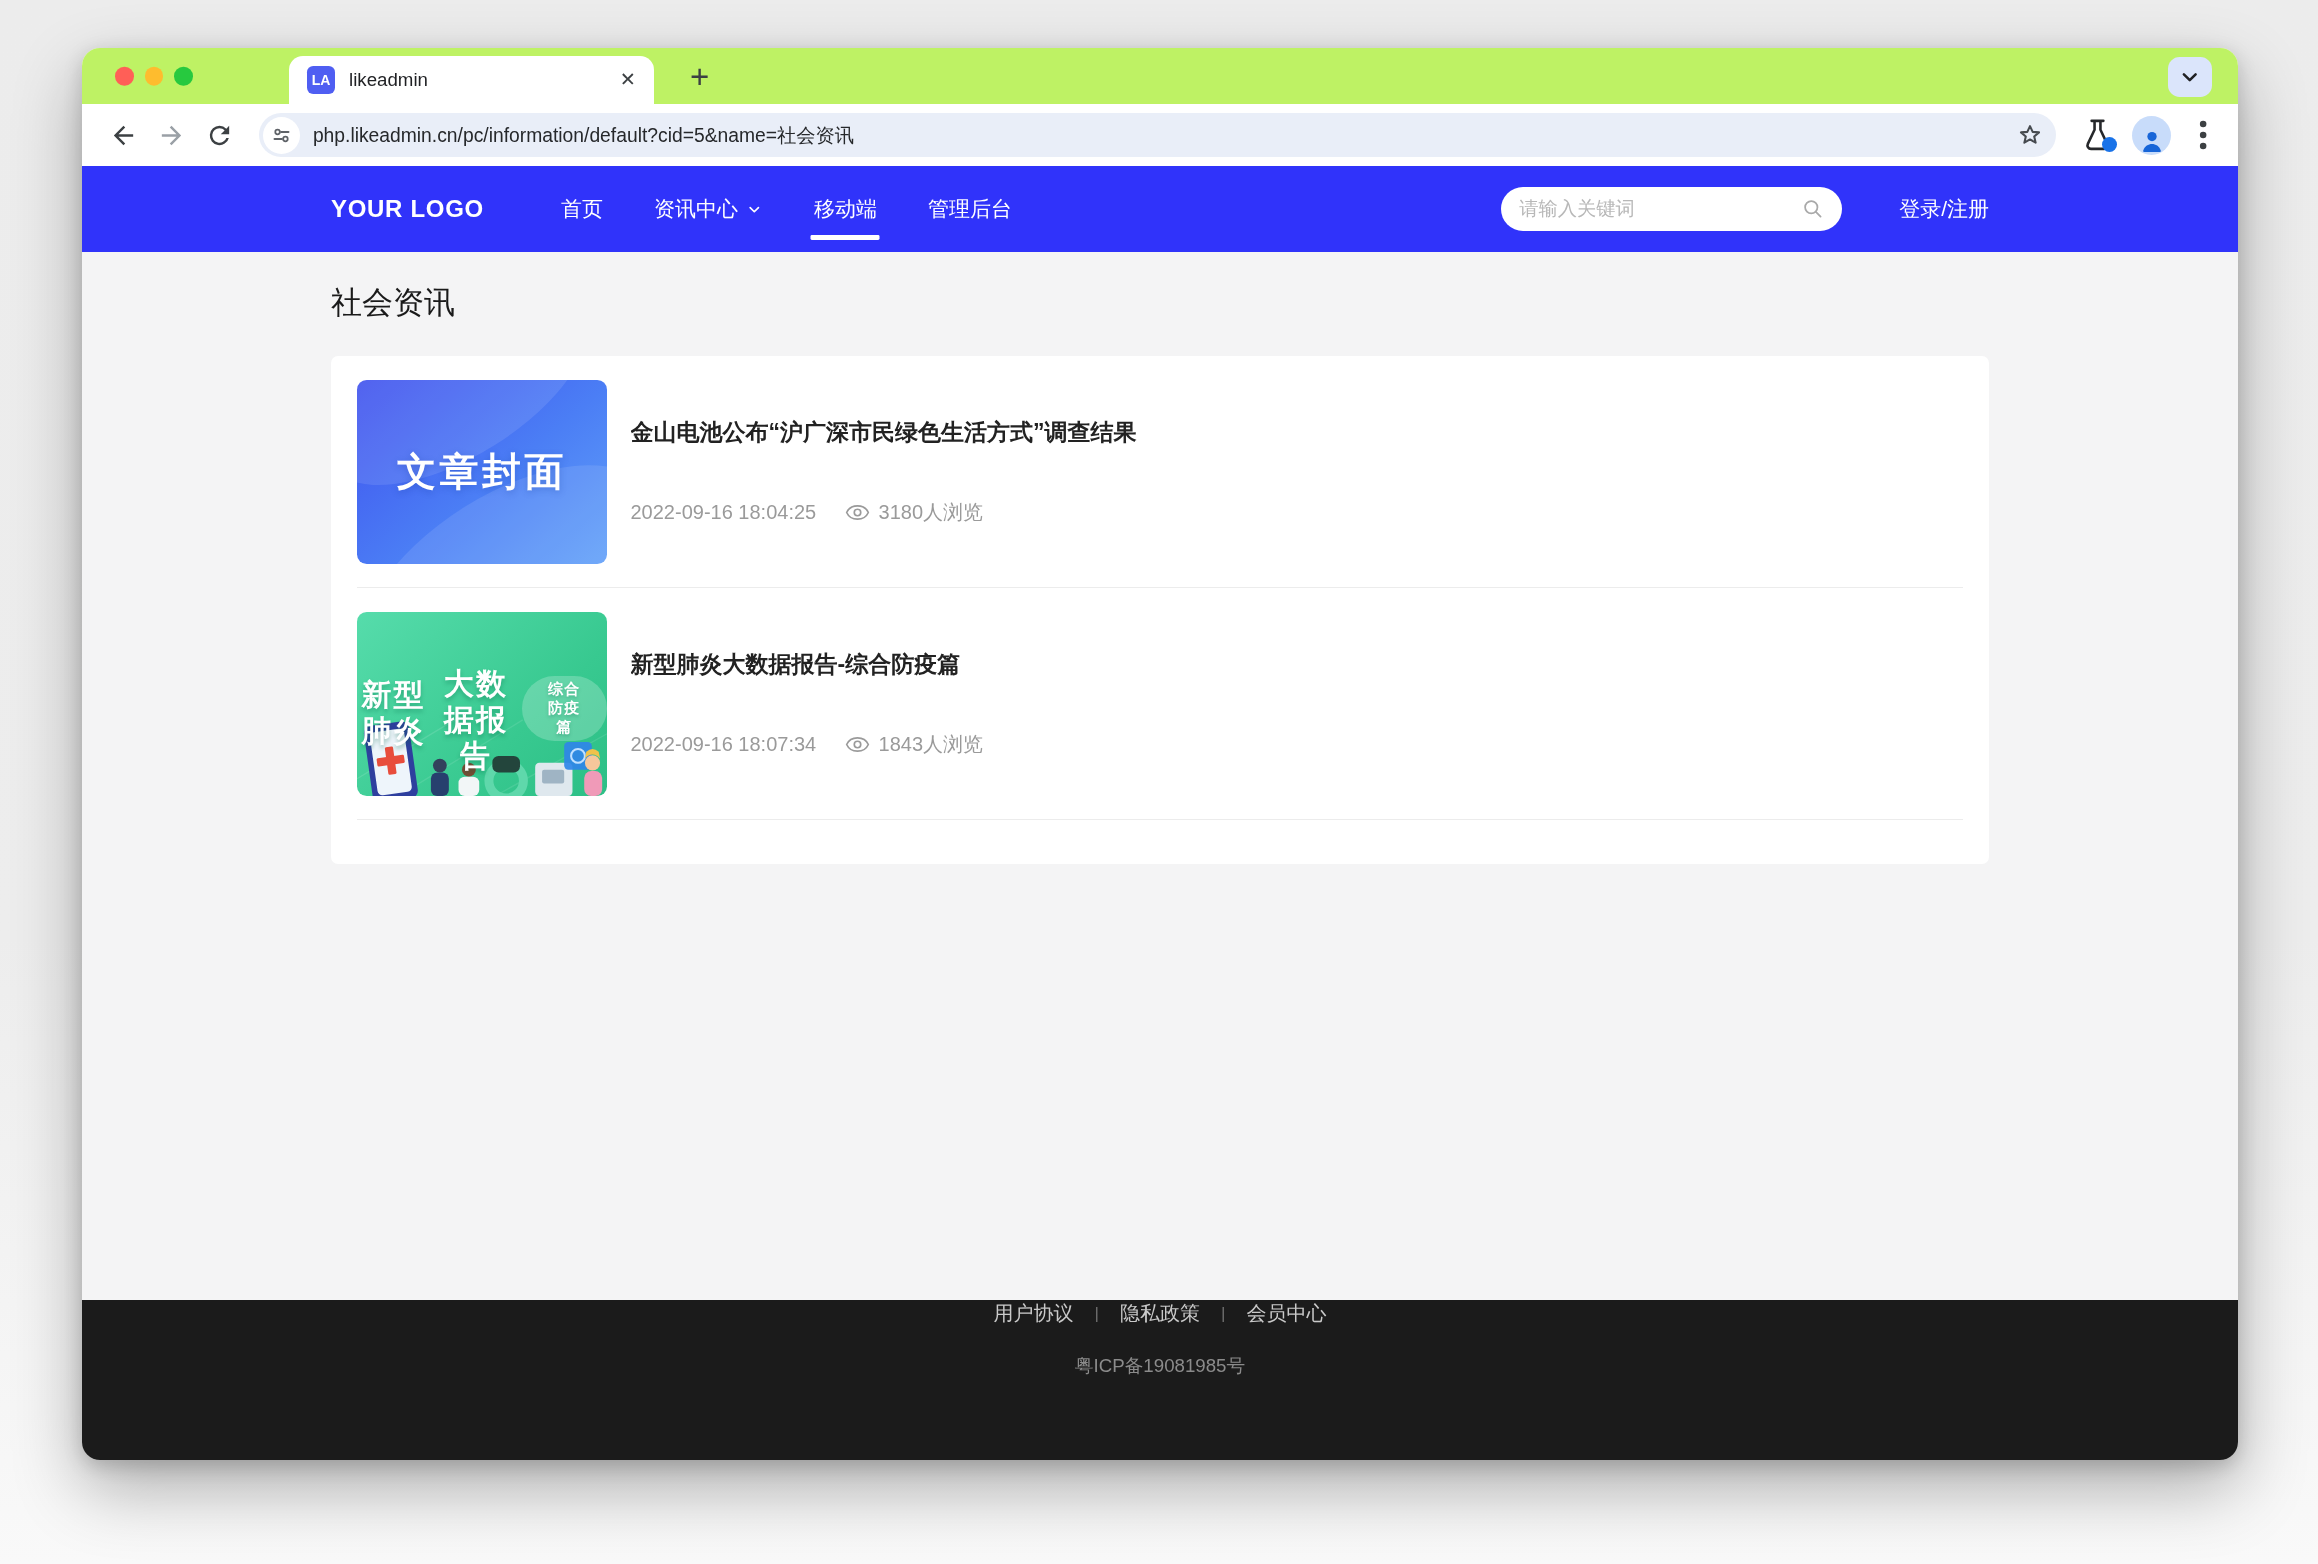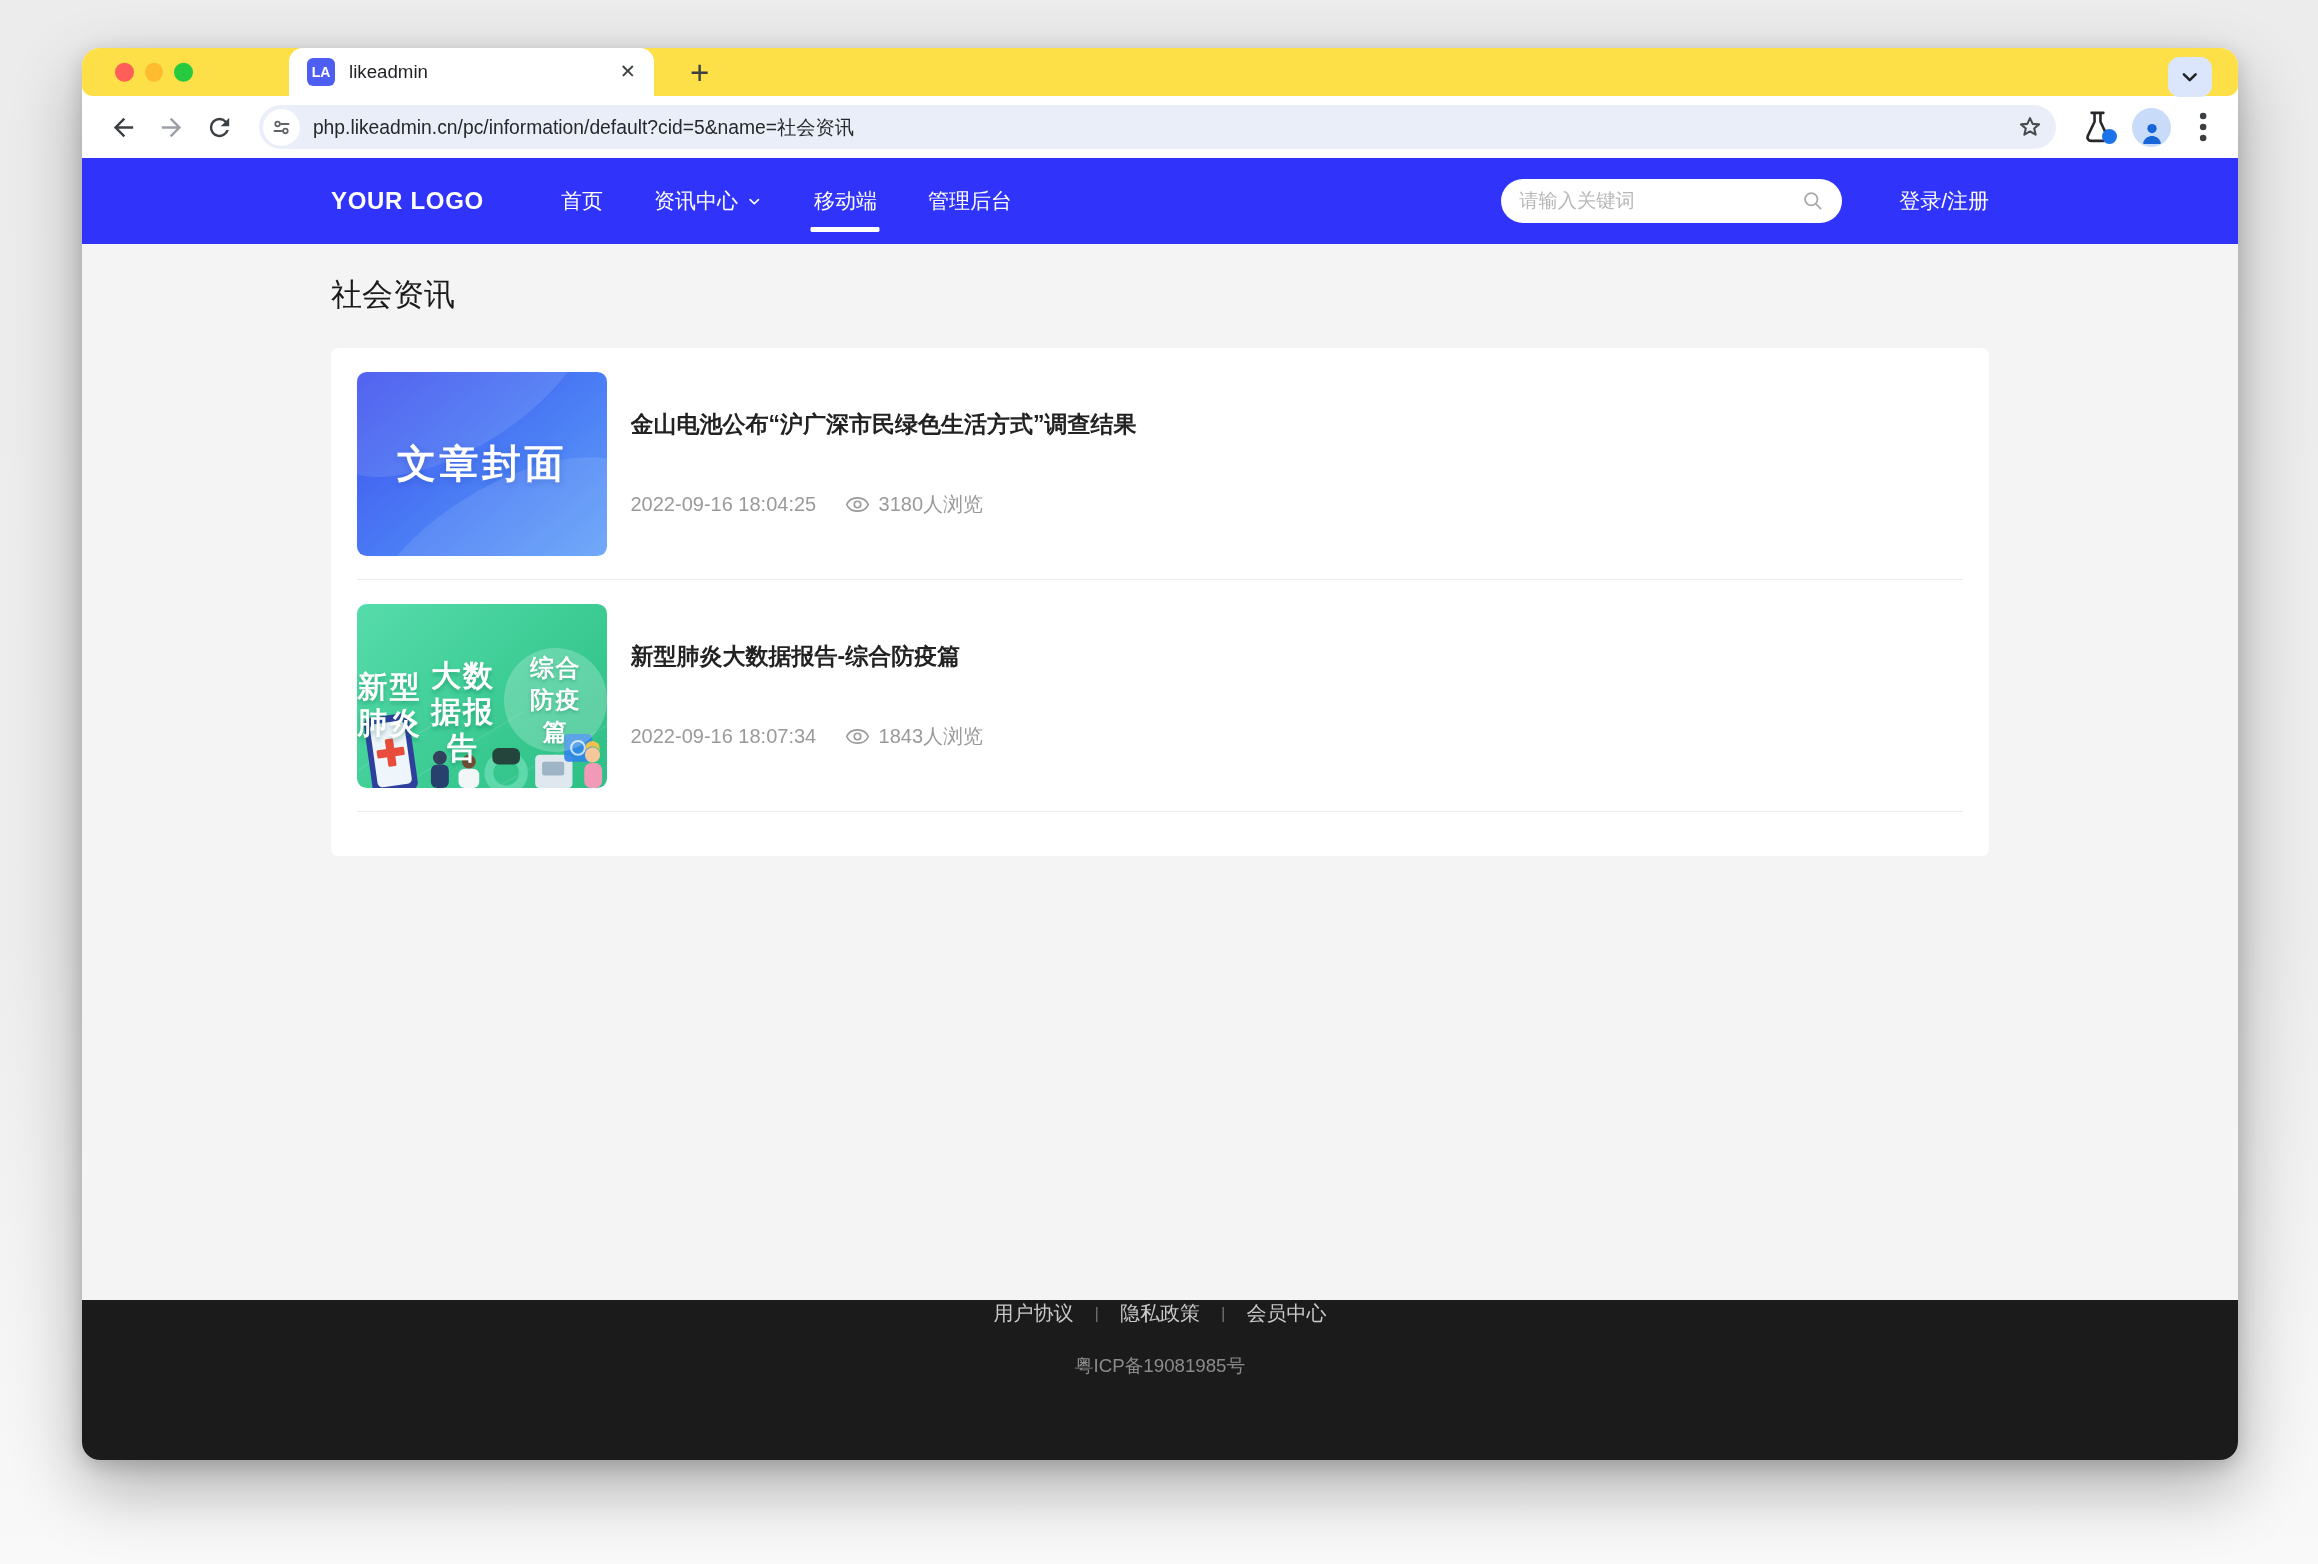--- a/index.html
+++ b/index.html
@@ -9,21 +9,21 @@
     background:linear-gradient(180deg,#ececec 0%,#ededed 60%,#f9f9f9 100%);
     position:relative; overflow:hidden;
   }
   .window {
     position:absolute; left:82px; top:48px; width:2156px; height:1412px;
     border-radius:18px; background:#fff; overflow:hidden;
     display:flex; flex-direction:column;
     box-shadow:0 28px 69px rgba(0,0,0,.30), 0 5.5px 19.3px rgba(0,0,0,.16);
   }
   
-  .tabstrip { height:48px; background:#fde047; position:relative; flex:none;border-radius:10px; }
+  .tabstrip { height:56px; background:#bef264; position:relative; flex:none; }
   .traffic { position:absolute; left:33px; top:50%; transform:translateY(-50%); display:flex; gap:11px; }
   .light { width:18.7px; height:18.7px; border-radius:50%; }
   .light.red{ background:#ff5f57; } .light.yellow{ background:#febc2e; } .light.green{ background:#27c93f; }
   .tab {
     position:absolute; left:207px; bottom:0; width:365px; height:48px; background:#fff;
     border-radius:14px 14px 0 0; display:flex; align-items:center; padding:0 18px; gap:14px;
   }
   .favicon { width:28px; height:28px; border-radius:6.2px; background:#4f5ef2; color:#fff;
     font-weight:bold; font-size:14px; display:flex; align-items:center; justify-content:center; flex:none; }
   .tab-title { font-size:18.7px; color:#1f2023; flex:1; white-space:nowrap; overflow:hidden; }
@@ -72,21 +72,21 @@
   .thumb1::after { content:""; position:absolute; width:325px; height:159px; border-radius:50%;
     background:rgba(255,255,255,.10); transform:rotate(-32deg); bottom:-90px; right:-62px; }
   .thumb1-label { color:#fff; font-size:39px; font-weight:bold; letter-spacing:3.5px;
     text-shadow:0 2.1px 7px rgba(20,60,160,.30); position:relative; z-index:1; }
   .thumb2 { background:linear-gradient(135deg,#56dcab 0%,#38c990 65%,#2cbf86 100%);
     display:flex; flex-direction:row; align-items:center; text-align:center; }
   .t2line { font-size:30px; font-weight:bold; color:#fff; line-height:1.2; letter-spacing:2.1px;
     text-shadow:0 2.8px 4.1px rgba(0,100,70,.35); position:relative; z-index:2;margin-top:32px; }
   .t2line.first { margin-top:18px; }
   .badge { margin-top:9.7px; background:rgba(255,255,255,.22); border-radius:690px; padding:4.1px 19.3px;
-    color:#fff; font-weight:bold; font-size:24px; letter-spacing:1.4px;
+    color:#fff; font-weight:bold; font-size:15px; letter-spacing:1.4px;
     text-shadow:0 2.1px 3.5px rgba(0,100,70,.30); position:relative; z-index:2; }
   .illus { position:absolute; left:0; bottom:0; width:100%; height:83px; z-index:1; }
   .article-body { flex:1; min-width:0; display:flex; flex-direction:column; justify-content:center; gap:28px; }
   .article-title { font-size:23px; font-weight:bold; color:#222; white-space:nowrap; overflow:hidden; }
   .article-desc { font-size:20px; color:#666; white-space:nowrap; overflow:hidden; }
   .meta { display:flex; align-items:center; font-size:20px; color:#9a9a9a;margin-top:23px; }
   .views-group { display:flex; align-items:center; gap:8.3px; margin-left:29px; }
   
   .footer { height:160px; background:#1b1b1b; flex:none; display:flex; flex-direction:column;
     align-items:center; }

